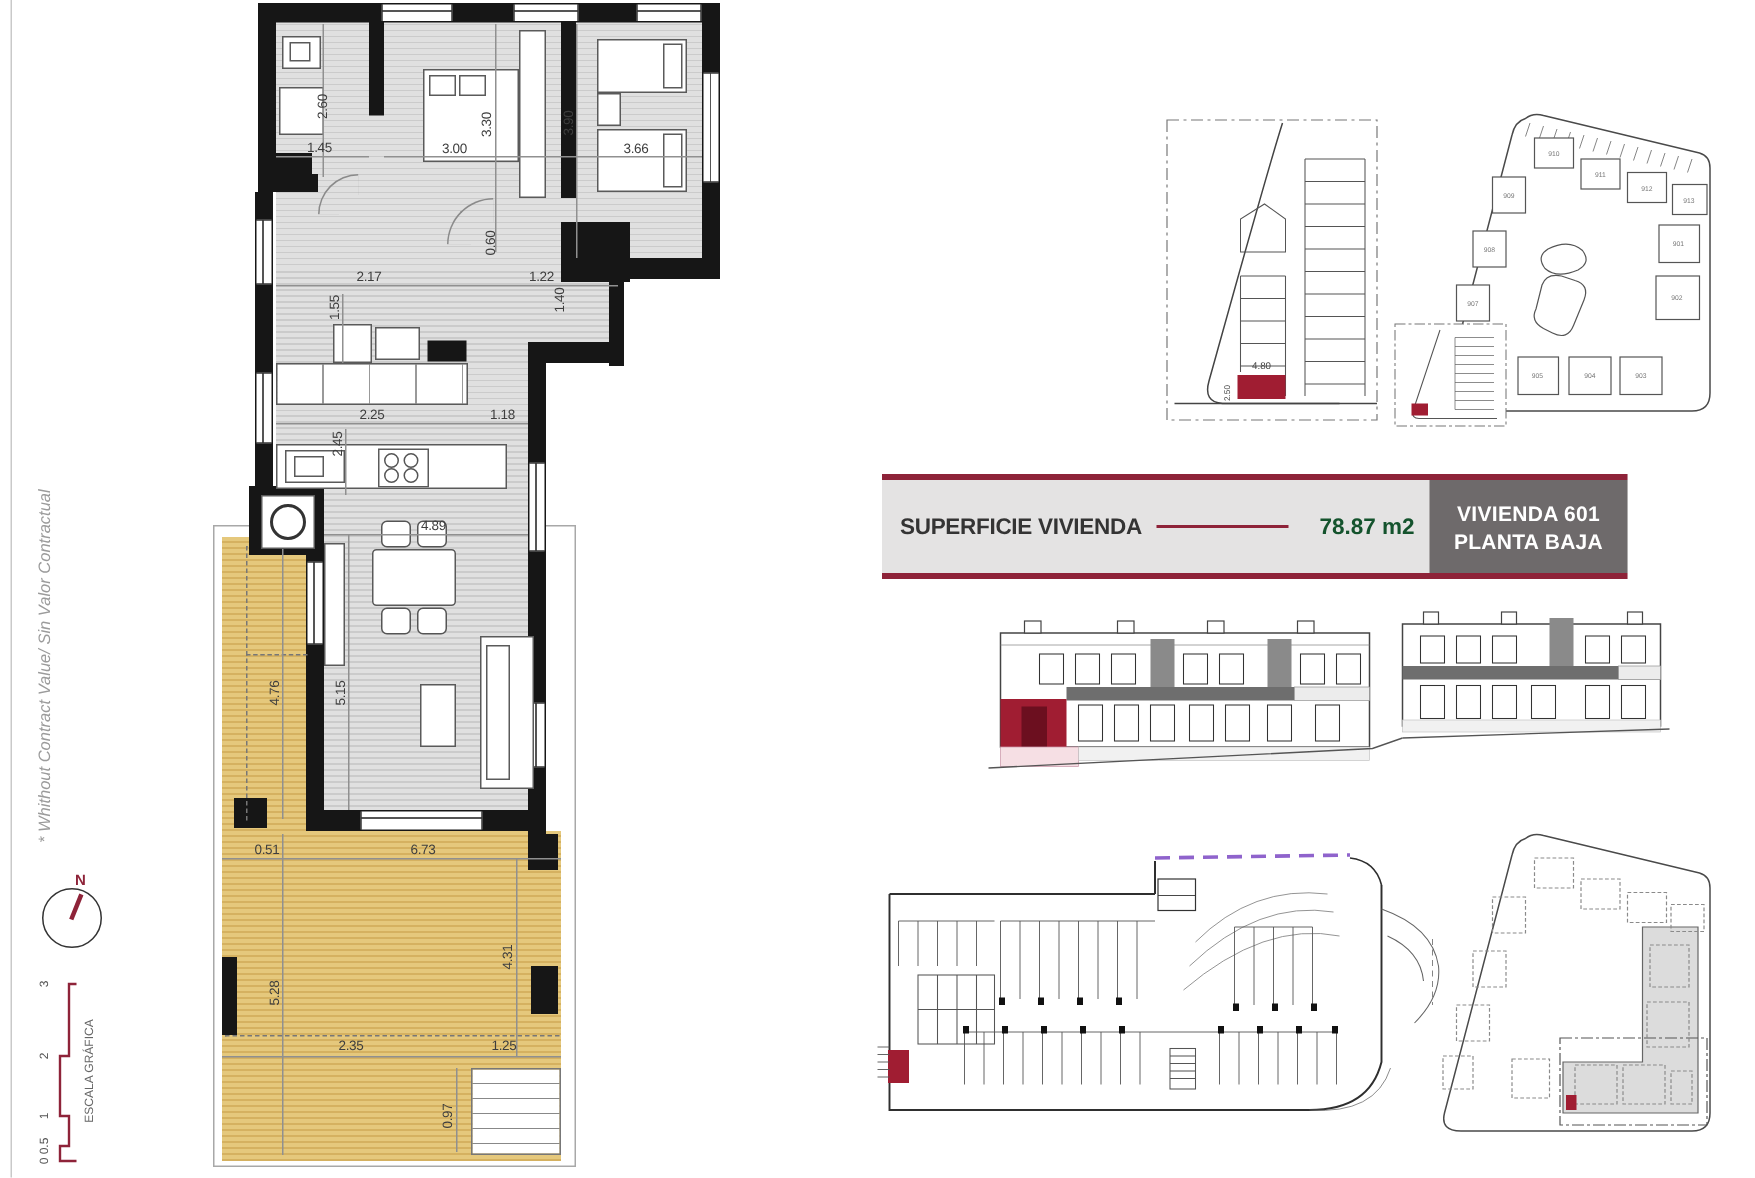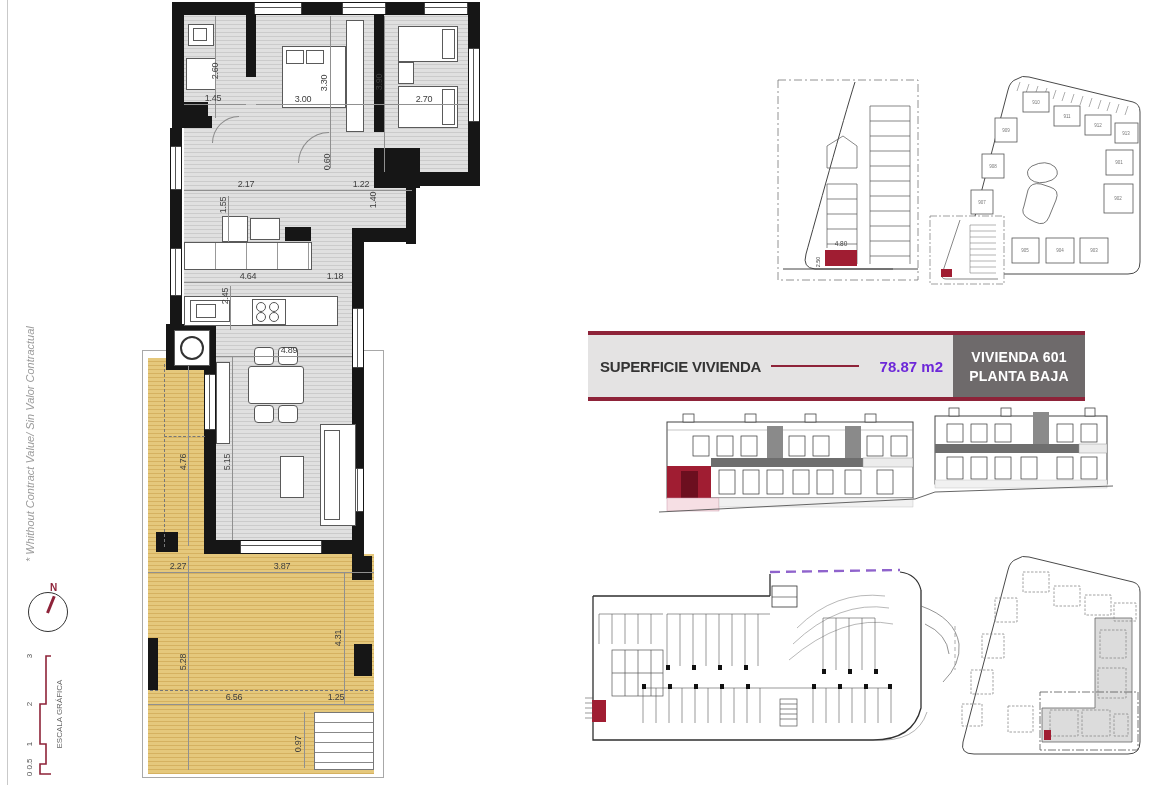--- a/index.html
+++ b/index.html
@@ -10,27 +10,27 @@
   .floor{position:absolute;background:repeating-linear-gradient(180deg,#e0e0e0 0 3px,#cbcbcb 3px 4px);}
   .terr{position:absolute;background:repeating-linear-gradient(180deg,#e5c87c 0 3px,#d5b160 3px 4px);}
   .furn{position:absolute;background:#fff;border:1px solid #5a5a5a;}
   .dim{position:absolute;transform:translate(-50%,-50%);font-size:9px;color:#3e3e3e;white-space:nowrap;letter-spacing:-0.2px;}
   .dimv{transform:translate(-50%,-50%) rotate(-90deg);}
   .dline{position:absolute;background:#909090;}
   .dldash{position:absolute;border-left:1px dashed #777;border-top:1px dashed #777;background:none;}
   .winh{position:absolute;background:linear-gradient(to bottom,#fff 0 4px,#555 4px 5px,#fff 5px);border-left:1px solid #444;border-right:1px solid #444;}
   .winv{position:absolute;background:linear-gradient(to right,#fff 0 4px,#555 4px 5px,#fff 5px);border-top:1px solid #444;border-bottom:1px solid #444;}
   .arc{position:absolute;border:1px solid #8a8a8a;border-right:none;border-bottom:none;border-radius:100% 0 0 0;}
-  .itable{position:absolute;left:588px;top:331px;width:497px;height:62px;display:flex;
+  .itable{position:absolute;left:588px;top:316px;width:497px;height:62px;display:flex;
           border-top:4px solid #8E2339;border-bottom:4px solid #8E2339;background:#E4E3E3;}
   .itable .rows{flex:1;display:flex;flex-direction:column;justify-content:center;gap:4px;padding:0 10px 0 12px;}
   .itrow{display:flex;align-items:center;}
   .itrow .lbl{font-weight:bold;font-size:15px;color:#343434;letter-spacing:-0.2px;}
   .itrow .rule{flex:1;border-top:2px solid #8E2339;margin:0 10px;}
-  .itrow .val{font-weight:bold;font-size:15px;color:#6d28d9;width:74px;text-align:right;}
+  .itrow .val{font-weight:bold;font-size:15px;color:#14532d;width:74px;text-align:right;}
   .unitbox{width:132px;background:#6E6A6B;color:#fff;display:flex;flex-direction:column;
            align-items:center;justify-content:center;gap:3px;font-weight:bold;font-size:14px;letter-spacing:0.2px;}
   .vnote{position:absolute;left:24px;top:562px;transform:rotate(-90deg);transform-origin:0 0;
          font-style:italic;color:#9b9b9b;font-size:11px;white-space:nowrap;}
   .stairs{position:absolute;background:repeating-linear-gradient(180deg,#fff 0 9px,#888 9px 10px);border:1px solid #777;}
   .burner{position:absolute;width:8px;height:8px;border:1px solid #555;border-radius:50%;}
   .chair{position:absolute;background:#fff;border:1px solid #555;border-radius:4px;}
   .pageedge{position:absolute;left:7px;top:0;width:1px;height:785px;background:#c9c9c9;}
   .outerline{position:absolute;border:1px solid #a8a8a8;}
 </style>
@@ -164,37 +164,37 @@
   <div class="dline" style="left:148px;top:704px;width:226px;height:1px"></div>
   <div class="dline" style="left:304px;top:712px;width:1px;height:56px"></div>
   <div class="dline" style="left:228px;top:196px;width:1px;height:46px"></div>
   <div class="dline" style="left:230px;top:286px;width:1px;height:44px"></div>
 
   <span class="dim dimv" style="left:215px;top:71px">2.60</span>
   <span class="dim" style="left:213px;top:98px">1.45</span>
   <span class="dim" style="left:303px;top:99px">3.00</span>
   <span class="dim dimv" style="left:324px;top:83px">3.30</span>
   <span class="dim dimv" style="left:379px;top:82px">3.90</span>
-  <span class="dim" style="left:424px;top:99px">2.70</span>
+  <span class="dim" style="left:424px;top:99px">3.66</span>
   <span class="dim dimv" style="left:327px;top:162px">0.60</span>
   <span class="dim" style="left:246px;top:184px">2.17</span>
   <span class="dim" style="left:361px;top:184px">1.22</span>
   <span class="dim dimv" style="left:373px;top:200px">1.40</span>
   <span class="dim dimv" style="left:223px;top:205px">1.55</span>
-  <span class="dim" style="left:248px;top:276px">4.64</span>
+  <span class="dim" style="left:248px;top:276px">2.25</span>
   <span class="dim" style="left:335px;top:276px">1.18</span>
   <span class="dim dimv" style="left:225px;top:296px">2.45</span>
   <span class="dim" style="left:289px;top:350px">4.89</span>
   <span class="dim dimv" style="left:227px;top:462px">5.15</span>
   <span class="dim dimv" style="left:183px;top:462px">4.76</span>
-  <span class="dim" style="left:178px;top:566px">2.27</span>
-  <span class="dim" style="left:282px;top:566px">3.87</span>
+  <span class="dim" style="left:178px;top:566px">0.51</span>
+  <span class="dim" style="left:282px;top:566px">6.73</span>
   <span class="dim dimv" style="left:183px;top:662px">5.28</span>
   <span class="dim dimv" style="left:338px;top:638px">4.31</span>
-  <span class="dim" style="left:234px;top:697px">6.56</span>
+  <span class="dim" style="left:234px;top:697px">2.35</span>
   <span class="dim" style="left:336px;top:697px">1.25</span>
   <span class="dim dimv" style="left:298px;top:744px">0.97</span>
 </div>
 
 <div class="itable">
   <div class="rows">
     <div class="itrow">
       <span class="lbl">SUPERFICIE VIVIENDA</span>
       <span class="rule"></span>
       <span class="val">78.87 m2</span>

